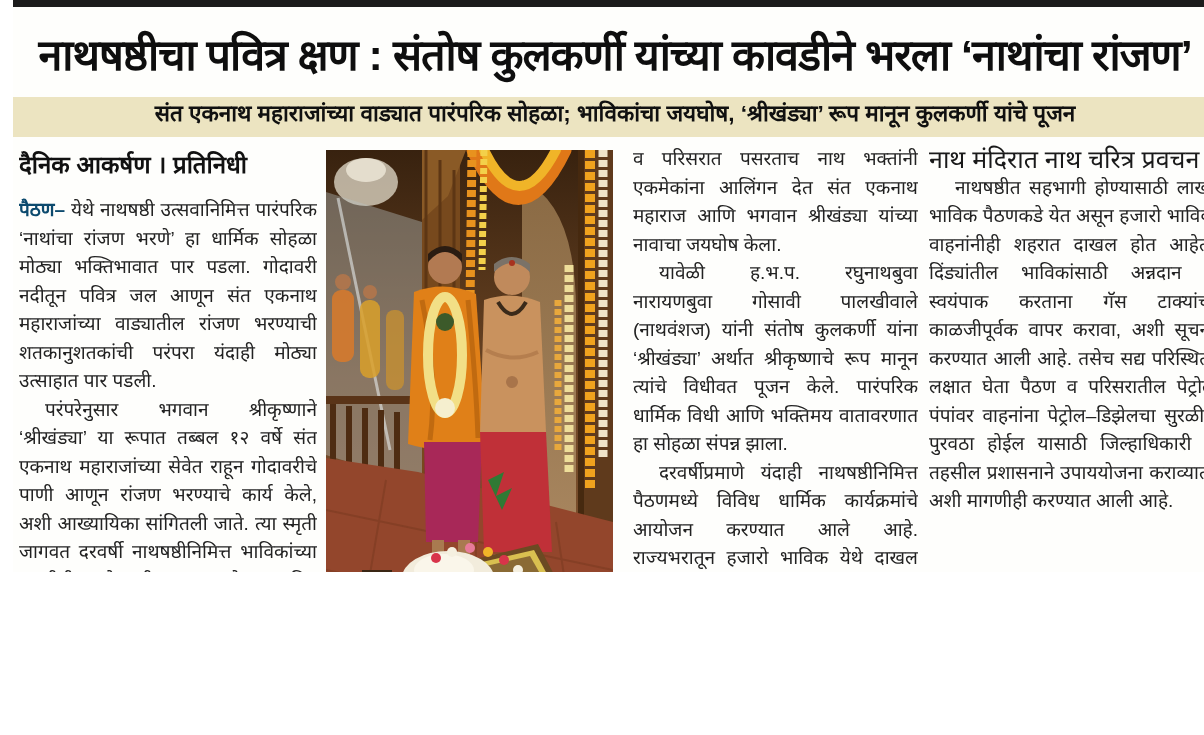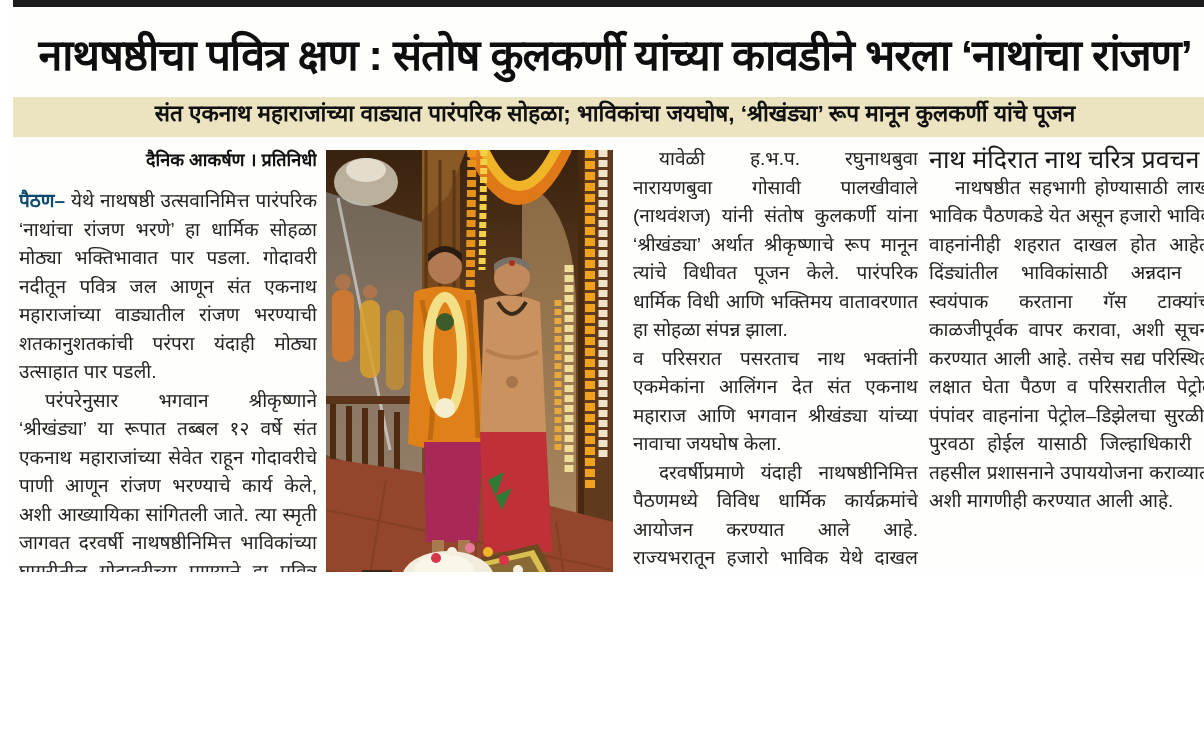--- a/index.html
+++ b/index.html
@@ -52,22 +52,22 @@
     top: 145px;
     height: 583px;
     overflow: hidden;
     text-align: justify;
   }
   .col1 { left: 6px;   width: 298px; }
   .col2 { left: 313px; width: 287px; top: 150px; height: 578px; text-align: justify; }
   .col3 { left: 620px; width: 285px; }
   .col4 { left: 916px; width: 286px; }
   .byline {
-    text-align: right;
-    font-size: 18px;
+    text-align: left;
+    font-size: 24px;
     font-weight: 700;
     color: #111;
     margin: 2px 0 16px 0;
   }
   .para {
     margin: 0;
     font-size: 19px;
     line-height: 28.5px;
     color: #222;
   }
@@ -234,22 +234,22 @@
 
         <rect x="36" y="420" width="30" height="26" fill="#3a2614"></rect>
         <rect x="46" y="452" width="26" height="24" fill="#31200f"></rect>
         <circle cx="56" cy="428" r="6" fill="#efe8d6"></circle>
       </svg>
     </div>
     <p class="para caption">भाविकांनी जयघोष करत आनंद व्यक्त केला. ही वार्ता वाऱ्यासारखी शहरात</p>
   </div>
 
   <div class="col col3">
+    <p class="para">व परिसरात पसरताच नाथ भक्तांनी एकमेकांना आलिंगन देत संत एकनाथ महाराज आणि भगवान श्रीखंड्या यांच्या नावाचा जयघोष केला.</p>
     <p class="para indent">यावेळी ह.भ.प. रघुनाथबुवा नारायणबुवा गोसावी पालखीवाले (नाथवंशज) यांनी संतोष कुलकर्णी यांना ‘श्रीखंड्या’ अर्थात श्रीकृष्णाचे रूप मानून त्यांचे विधीवत पूजन केले. पारंपरिक धार्मिक विधी आणि भक्तिमय वातावरणात हा सोहळा संपन्न झाला.</p>
-    <p class="para">व परिसरात पसरताच नाथ भक्तांनी एकमेकांना आलिंगन देत संत एकनाथ महाराज आणि भगवान श्रीखंड्या यांच्या नावाचा जयघोष केला.</p>
     <p class="para indent">दरवर्षीप्रमाणे यंदाही नाथषष्ठीनिमित्त पैठणमध्ये विविध धार्मिक कार्यक्रमांचे आयोजन करण्यात आले आहे. राज्यभरातून हजारो भाविक येथे दाखल झाले असून संत एकनाथ महाराजांच्या वाड्यातील रांजण भरण्याचा सोहळा हा नाथषष्ठी उत्सवातील प्रमुख धार्मिक परंपरांपैकी एक मानला जातो.दरम्यान, रांजणाला सुशोभित चांदीचा पत्रा बसवून त्यातील पाणी कायम शुद्ध राहील अशी व्यवस्था करावी, अशी मागणी</p>
   </div>
 
   <div class="col col4">
     <p class="subhead-line">नाथ मंदिरात नाथ चरित्र प्रवचन</p>
     <p class="para indent">नाथषष्ठीत सहभागी होण्यासाठी लाखो भाविक पैठणकडे येत असून हजारो भाविक वाहनांनीही शहरात दाखल होत आहेत. दिंड्यांतील भाविकांसाठी अन्नदान व स्वयंपाक करताना गॅस टाक्यांचा काळजीपूर्वक वापर करावा, अशी सूचना करण्यात आली आहे. तसेच सद्य परिस्थिती लक्षात घेता पैठण व परिसरातील पेट्रोल पंपांवर वाहनांना पेट्रोल–डिझेलचा सुरळीत पुरवठा होईल यासाठी जिल्हाधिकारी व तहसील प्रशासनाने उपाययोजना कराव्यात, अशी मागणीही करण्यात आली आहे.</p>
   </div>
 
   <div class="bottom-rule"></div>
 

